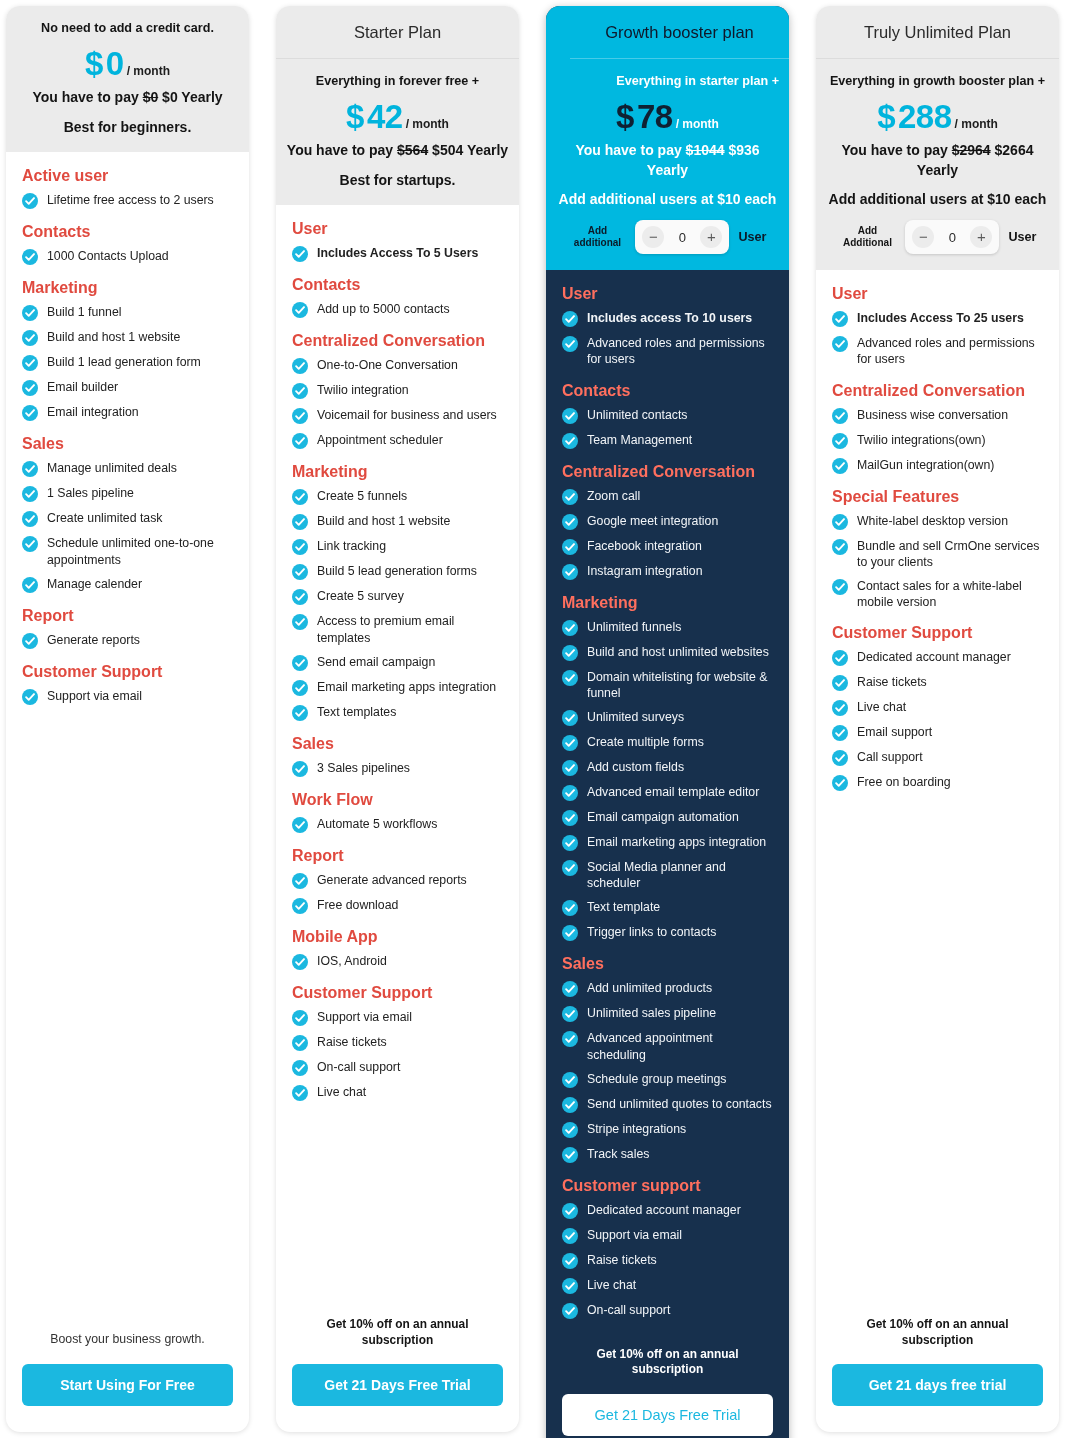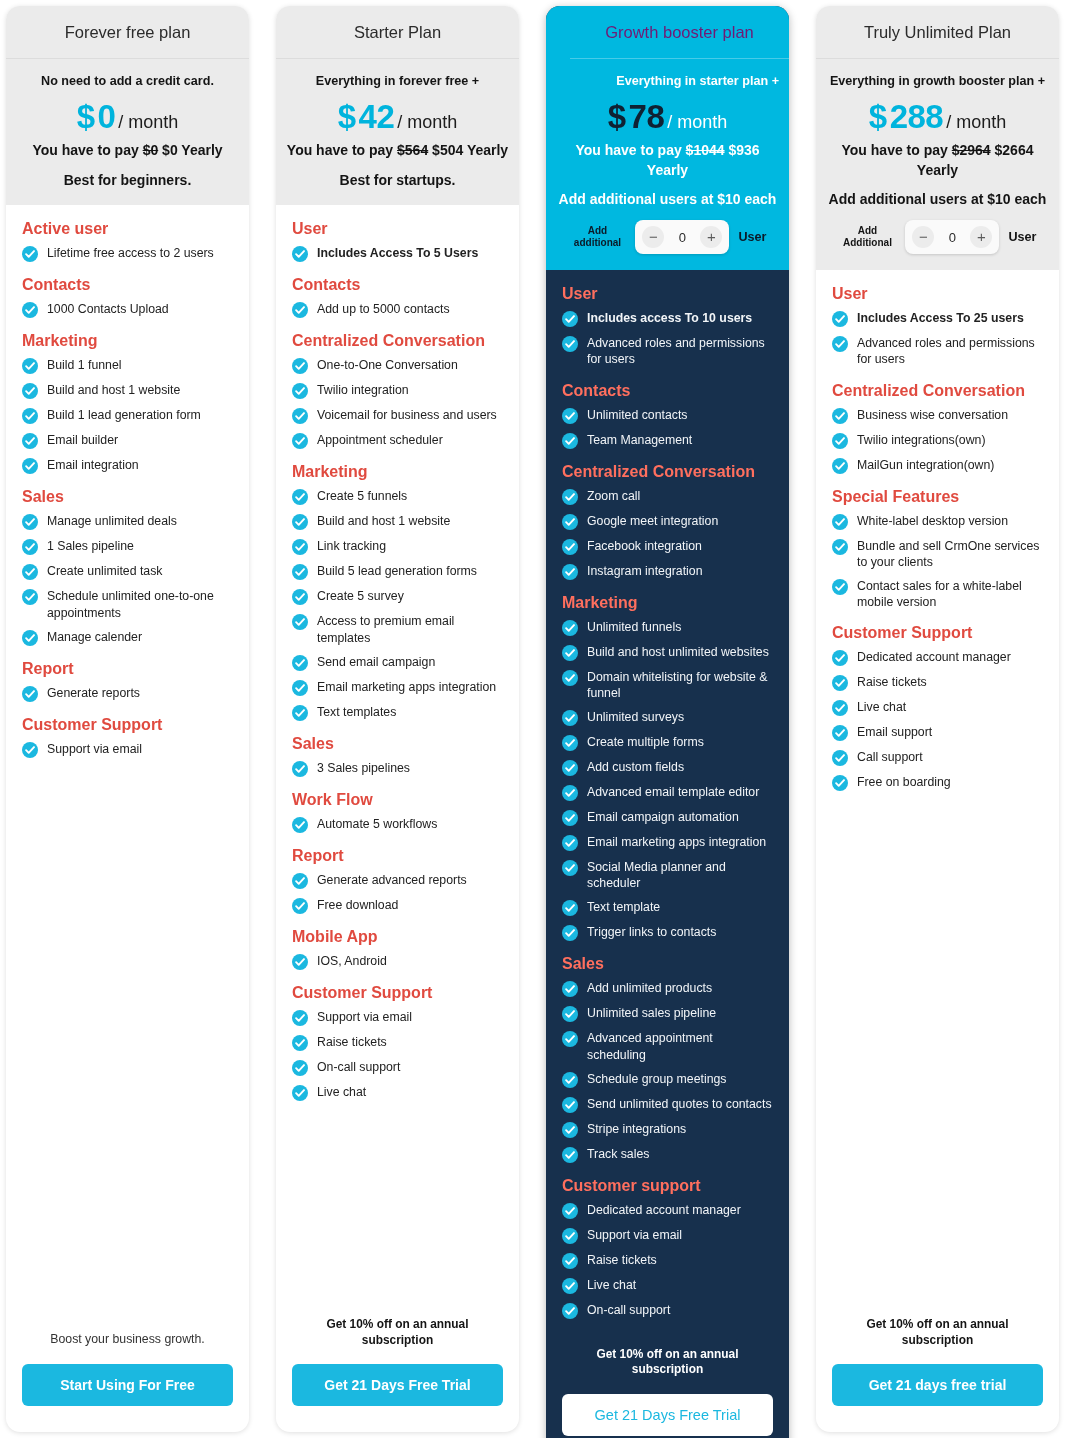--- a/index.html
+++ b/index.html
@@ -43,21 +43,21 @@
 
   .plan-title {
     text-align: center;
     font-size: 16.5px;
     color: #2b2b2b;
     padding: 17px 8px 16px;
     border-bottom: 1px solid #dcdcdc;
     font-weight: 400;
   }
   .featured .plan-title {
-    color: #701a75;
+    color: #0f172a;
     border-bottom: 1px solid rgba(255,255,255,0.28);
     margin-left: 24px;
   }
 
   .plan-body-head {
     padding: 14px 10px 16px;
     text-align: center;
   }
   .tagline {
     font-size: 12.6px;
@@ -76,23 +76,23 @@
   }
   .price-amount {
     font-size: 33px;
     font-weight: bold;
     color: #00b4dd;
     letter-spacing: -0.5px;
   }
   .featured .price-amount { color: #0f2133; }
   .price-amount .cur { margin-right: 3px; }
   .per {
-    font-size: 18px;
+    font-size: 12px;
     color: #1d1d1d;
-    font-weight: 400;
+    font-weight: 700;
   }
   .featured .per { color: #ffffff; }
 
   .yearly {
     font-size: 14px;
     font-weight: bold;
     color: #141414;
     line-height: 1.4;
     margin-top: 2px;
   }
@@ -226,21 +226,20 @@
     font-weight: 400;
     font-size: 14.5px;
   }
 </style>
 </head>
 <body>
 
 <div class="board">
     <div class="card">
       <div class="plan-head">
-        <div class="plan-title">Forever free plan</div>
         <div class="plan-body-head">
           <div class="tagline">No need to add a credit card.</div>
           <div class="price-row">
             <span class="price-amount"><span class="cur">$</span><span>0</span></span>
             <span class="per">/ month</span>
           </div>
           <div class="yearly"><span>You have to pay</span> <span class="strike">$0</span> <span>$0</span> <span>Yearly</span></div>
           <div class="sub-note">Best for beginners.</div>
         </div>
       </div>

